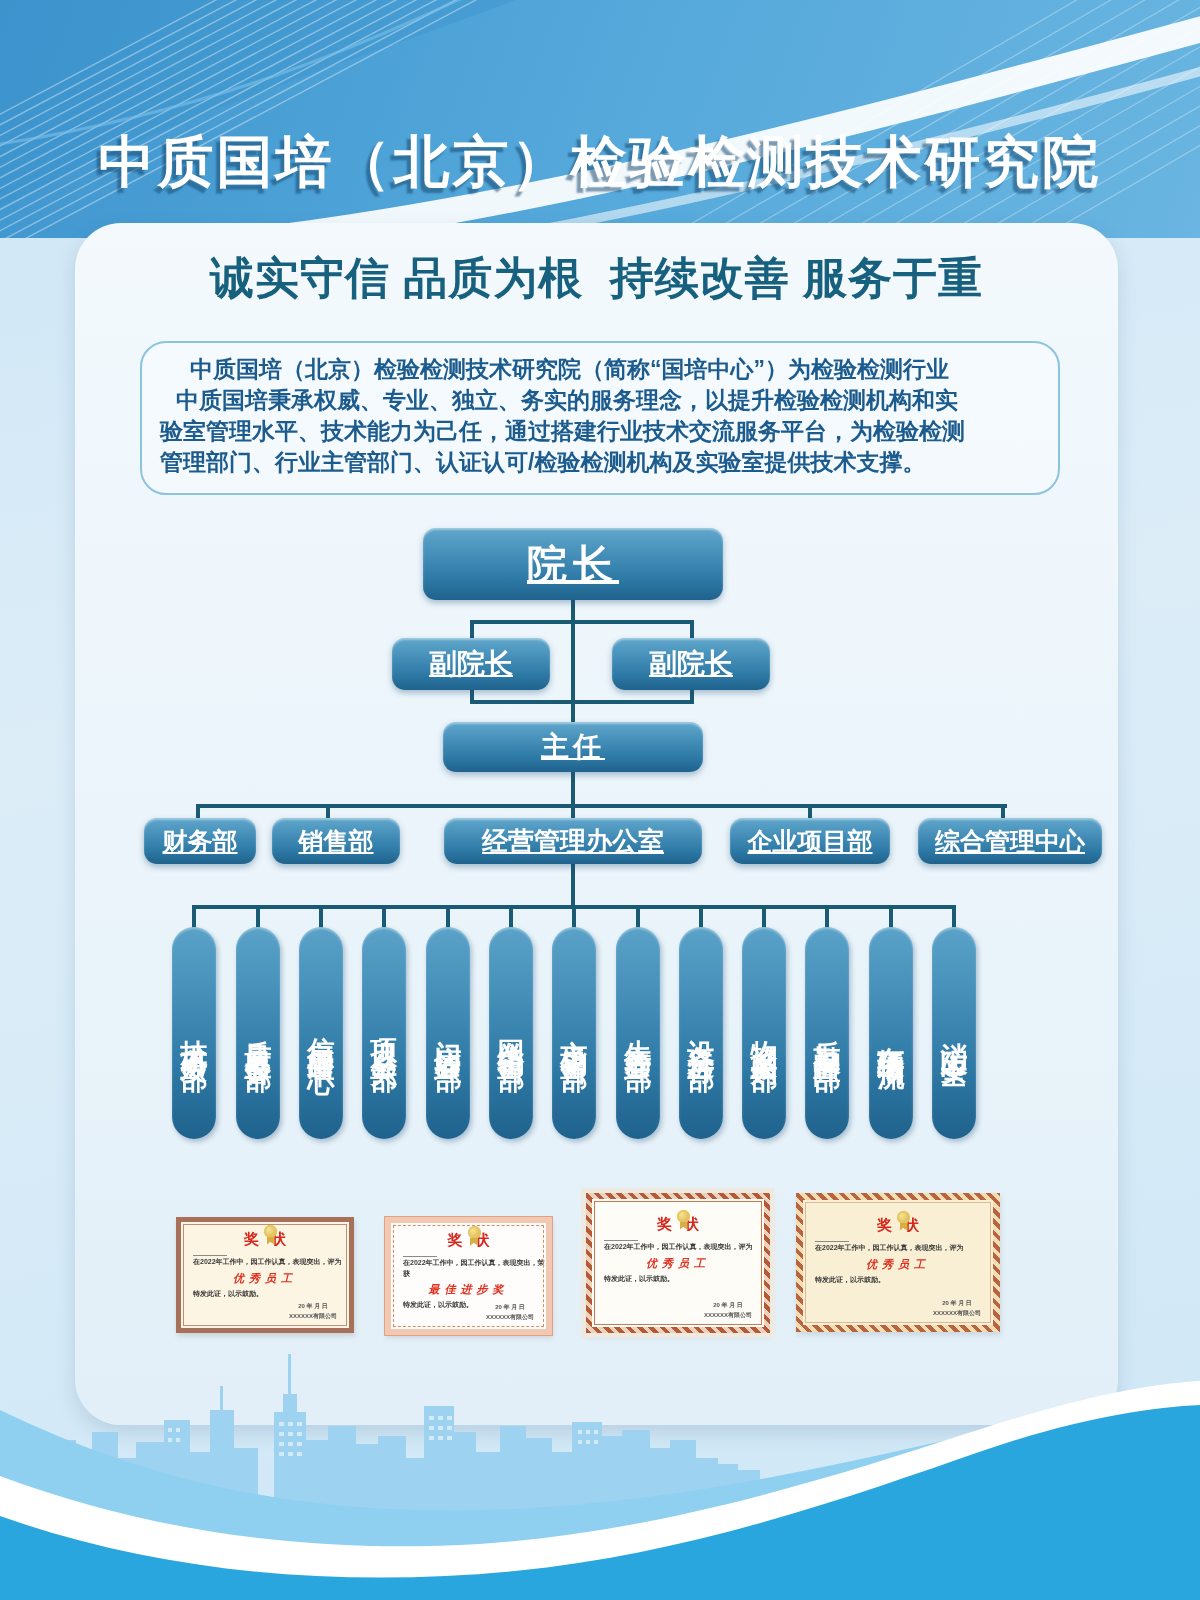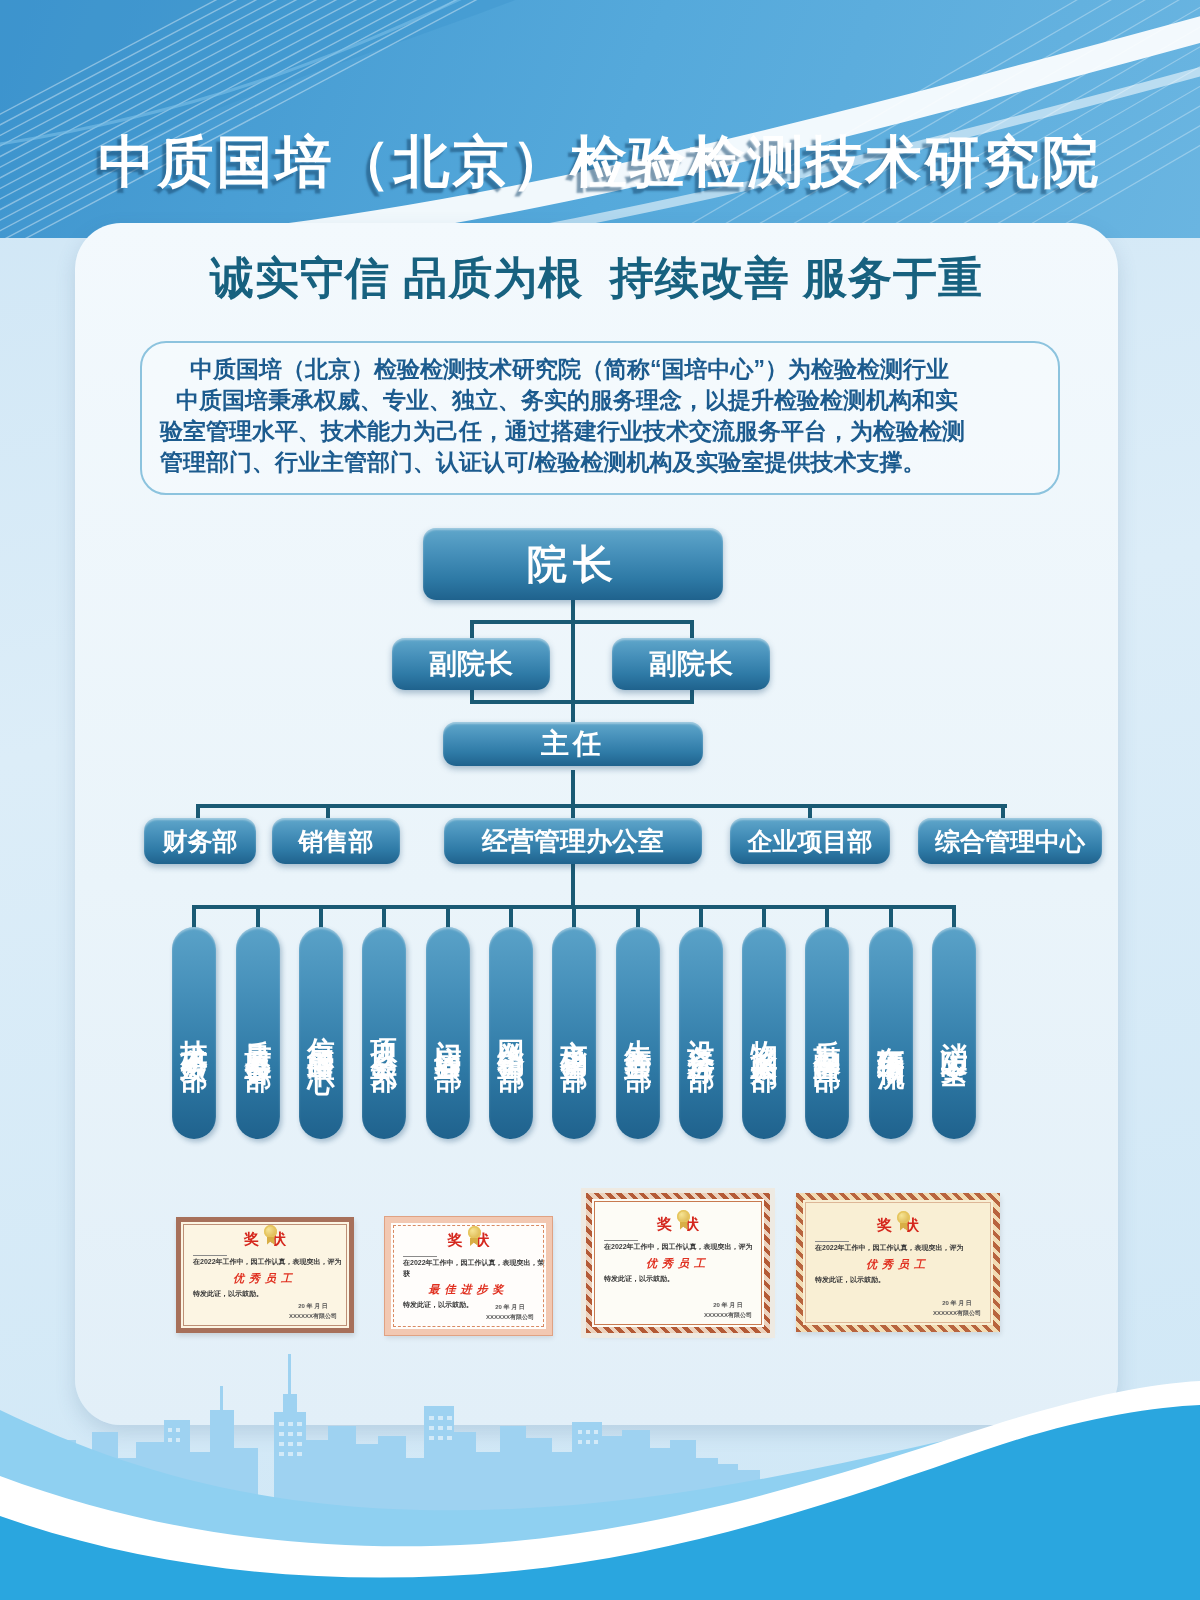--- a/index.html
+++ b/index.html
@@ -30,21 +30,21 @@
              font-size:23px;line-height:31px;color:#1c5b8e;font-weight:bold;}
   .intro-line{white-space:nowrap;}
   .indent-a{text-indent:30px;}
   .indent-b{text-indent:16px;}
 
   
   .cline{position:absolute;background:#1a5a74;z-index:2;}
   .obox{position:absolute;z-index:3;display:flex;align-items:center;justify-content:center;
         color:#fff;font-weight:bold;border-radius:13px;
         background:linear-gradient(180deg,#60a7cb 0%,#4690ba 35%,#2e7aa6 70%,#1f628d 100%);
-        box-shadow:0 3px 6px rgba(25,75,115,.35), inset 0 2px 2px rgba(255,255,255,.4);}
+        box-shadow:0 3px 6px rgba(25,75,115,.35), inset 0 2px 2px rgba(255,255,255,.4);text-decoration:underline;}
   .pill{position:absolute;z-index:3;display:flex;align-items:center;justify-content:center;
         color:#fff;font-weight:bold;border-radius:22px;
         writing-mode:vertical-rl;text-orientation:upright;letter-spacing:6px;font-size:27px;
         background:linear-gradient(180deg,#5aa2c8 0%,#4690ba 30%,#2f7aa6 65%,#1f628d 100%);
         box-shadow:2px 3px 5px rgba(25,75,115,.3), inset 0 2px 2px rgba(255,255,255,.35);}
 
   
   .cert{position:absolute;z-index:3;box-sizing:border-box;}
   .cert1{background:#fcf5e3;border:5px solid #a7705a;
          box-shadow:inset 0 0 0 2px #fcf5e3, inset 0 0 0 3px #bd8f76, 1px 3px 5px rgba(0,0,0,.12);}
@@ -164,21 +164,21 @@
 
   <div class="obox" style="left:423px;top:528px;width:300px;height:72px;font-size:40px;letter-spacing:6px;">
     <span>院长</span>
     </div>
   <div class="obox" style="left:392px;top:638px;width:158px;height:52px;font-size:28px;">
     <span>副院长</span>
     </div>
   <div class="obox" style="left:612px;top:638px;width:158px;height:52px;font-size:28px;">
     <span>副院长</span>
     </div>
-  <div class="obox" style="left:443px;top:722px;width:260px;height:44px;font-size:28px;letter-spacing:4px;">
+  <div class="obox" style="left:443px;top:722px;width:260px;height:50px;font-size:28px;letter-spacing:4px;">
     <span>主任</span>
     </div>
 
   <div class="obox" style="left:144px;top:818px;width:112px;height:46px;font-size:25px;">
     <span>财务部</span>
     </div>
   <div class="obox" style="left:272px;top:818px;width:128px;height:46px;font-size:25px;">
     <span>销售部</span>
     </div>
   <div class="obox" style="left:444px;top:818px;width:258px;height:46px;font-size:26px;">

